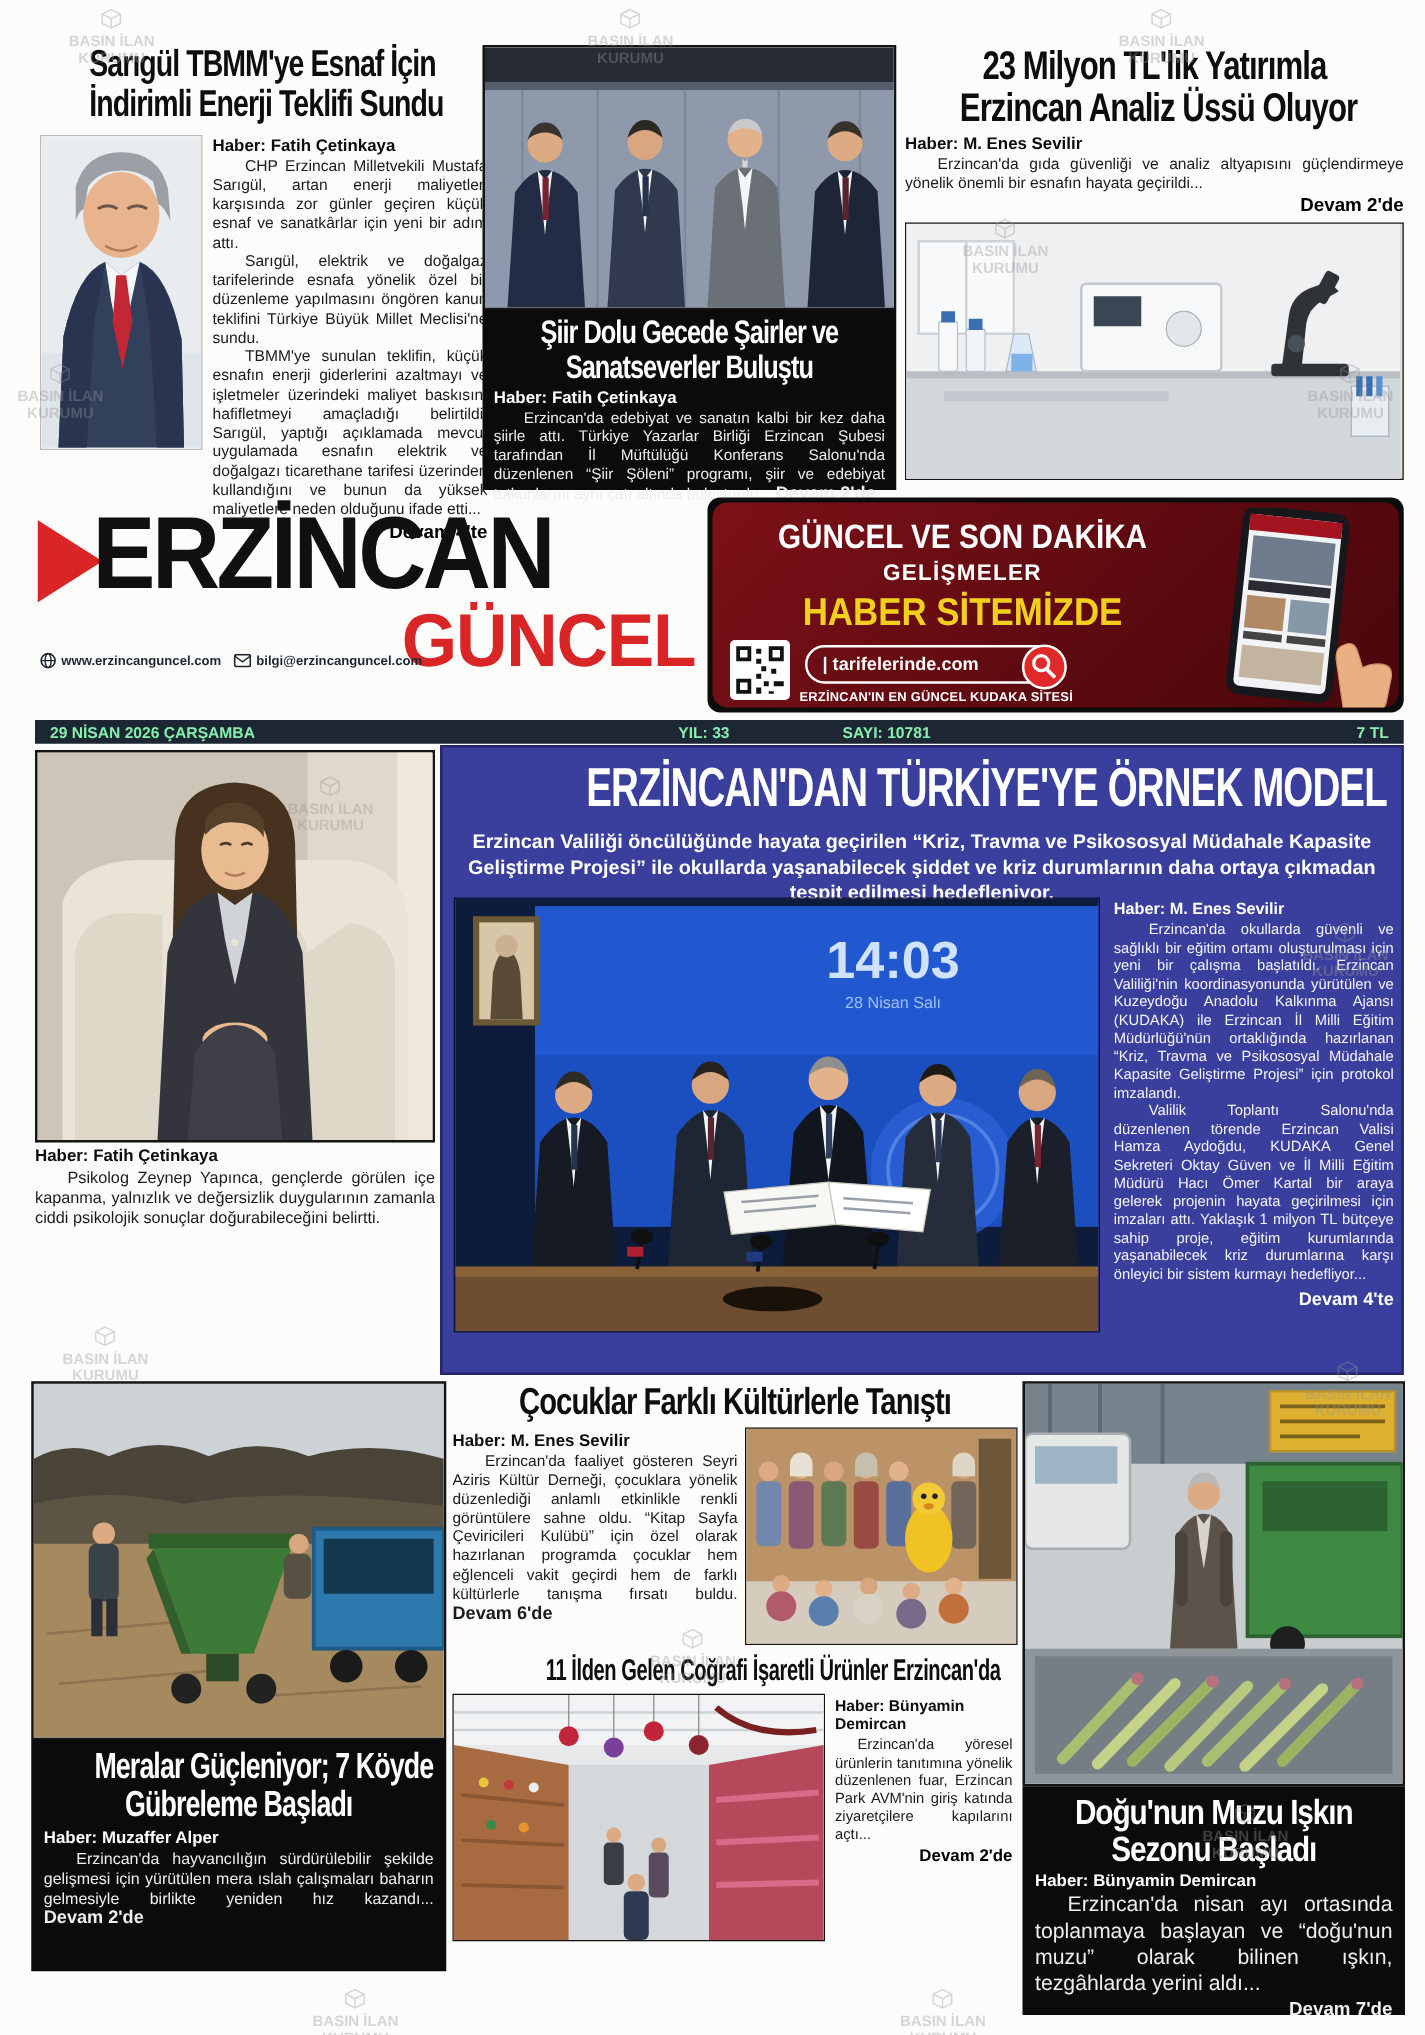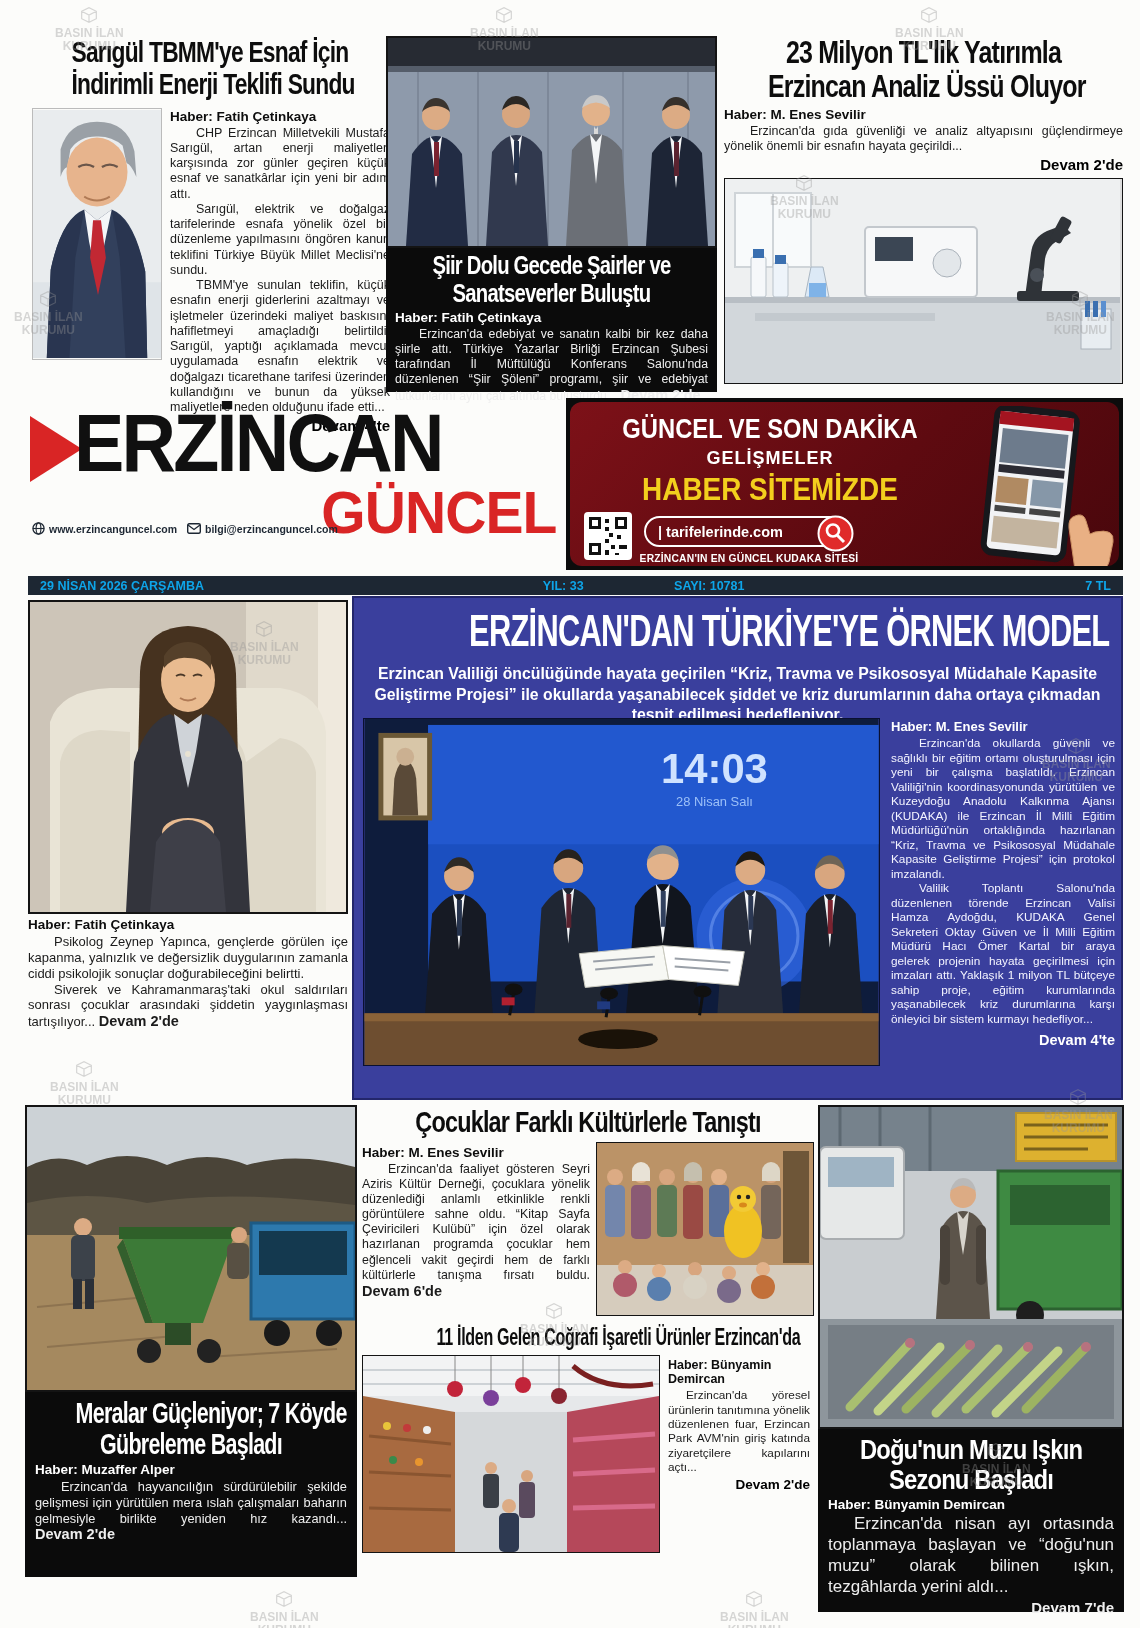--- a/index.html
+++ b/index.html
@@ -38,39 +38,39 @@
   #logo-triangle{left:2px;top:22px;}
   #logo-main{left:46px;top:2px;font-size:82px;font-weight:bold;letter-spacing:-3px;color:#101010;
              transform:scaleX(.92);transform-origin:0 0;white-space:nowrap;}
   #logo-sub{right:2px;top:84px;font-size:60px;font-weight:bold;letter-spacing:-1px;color:#d92525;
             transform:scaleX(.95);transform-origin:100% 0;white-space:nowrap;}
   #contactrow{left:4px;top:128px;display:flex;gap:10px;align-items:center;font-size:10.5px;
               font-weight:bold;color:#1d2733;}
   #contactrow .c-item{display:flex;gap:4px;align-items:center;}
 
   
-  #ad{left:566px;top:398px;width:557px;height:172px;background:#0c0c0c;padding:4px;}
+  #ad{left:566px;top:398px;width:557px;height:172px;background:#0c0c0c;padding:4px;border-radius:10px;}
   #ad-inner{position:relative;width:100%;height:100%;border-radius:12px;
             background:linear-gradient(135deg,#7d1118 0%,#5e0a10 55%,#49070c 100%);overflow:hidden;}
   .ad-ln{position:absolute;left:0;width:400px;text-align:center;font-weight:bold;color:#fff;
          white-space:nowrap;transform-origin:50% 50%;}
   #ad-l1{top:12px;font-size:27px;transform:scaleX(.88);}
   #ad-l2{top:46px;font-size:18px;letter-spacing:1px;}
   #ad-l3{top:70px;font-size:31px;color:#f3cf1d;transform:scaleX(.9);}
   #ad-qr{position:absolute;left:14px;top:110px;}
   #ad-pill{position:absolute;left:74px;top:114px;width:208px;height:31px;border:2px solid #fff;
            border-radius:17px;display:flex;align-items:center;color:#fff;font-size:14.5px;
            padding-left:12px;font-weight:bold;}
   #ad-pill .mag{position:absolute;right:-4px;top:-3px;}
   #ad-tag{position:absolute;left:64px;top:151px;width:230px;text-align:center;color:#fff;
           font-size:10.3px;font-weight:bold;letter-spacing:.2px;}
   #ad-phone{position:absolute;right:2px;top:4px;}
 
   
-  #datebar{left:28px;top:576px;width:1095px;height:19px;background:#1d2733;color:#0ea5e9;
+  #datebar{left:28px;top:576px;width:1095px;height:19px;background:#1d2733;color:#86efac;
            font-size:12.5px;font-weight:bold;}
   #datebar span{position:absolute;top:2.5px;}
   #db-date{left:12px;} #db-year{left:47%;} #db-issue{left:59%;} #db-price{right:12px;}
 
   
   #art-yapinca{left:28px;top:600px;width:320px;height:500px;}
   #art-yapinca .photo-wrap{width:320px;height:314px;}
   #art-yapinca .ln{font-size:31px;transform:scaleX(.85);}
   #art-yapinca .hl{margin-top:6px;}
   #art-yapinca .body p{font-size:13px;}
@@ -354,22 +354,20 @@
         <path d="M96 310 L104 160 Q116 120 140 112 L158 122 L176 112 Q200 120 212 160 L220 310 Z" fill="#33343c"></path>
         <path d="M144 112 L158 122 L172 112 L166 150 L158 186 L150 150 Z" fill="#cfd3d8"></path>
         <circle cx="158" cy="152" r="3" fill="#e8e2d2"></circle>
         <ellipse cx="158" cy="230" rx="26" ry="14" fill="#e9bb90"></ellipse>
         <path d="M120 310 L126 240 Q140 218 158 218 Q176 218 190 240 L196 310 Z" fill="#3e3f48"></path>
       </svg>
     </div>
     <div class="byline">Haber: Fatih Çetinkaya</div>
     <div class="body">
       <p>Psikolog Zeynep Yapınca, gençlerde görülen içe kapanma, yalnızlık ve değersizlik duygularının zamanla ciddi psikolojik sonuçlar doğurabileceğini belirtti.</p>
-      <p><span>Siverek ve Kahramanmaraş'taki okul saldırıları sonrası çocuklar arasındaki şiddetin yaygınlaşması tartışılıyor...</span>
-        <span class="more-i">Devam 2'de</span></p>
     </div>
   </div>
 
   <div class="abs" id="mainstory">
     <div id="ms-headline">ERZİNCAN'DAN TÜRKİYE'YE ÖRNEK MODEL</div>
     <div id="ms-deck">Erzincan Valiliği öncülüğünde hayata geçirilen “Kriz, Travma ve Psikososyal Müdahale Kapasite Geliştirme Projesi” ile okullarda yaşanabilecek şiddet ve kriz durumlarının daha ortaya çıkmadan tespit edilmesi hedefleniyor.</div>
     <svg id="ms-photo" viewBox="0 0 517 348" width="517" height="348">
       <rect width="517" height="348" fill="#0e1c3c"></rect>
       <rect x="64" y="6" width="453" height="258" fill="#1b4fc0"></rect>
       <rect x="64" y="6" width="453" height="120" fill="#2258cf"></rect>

